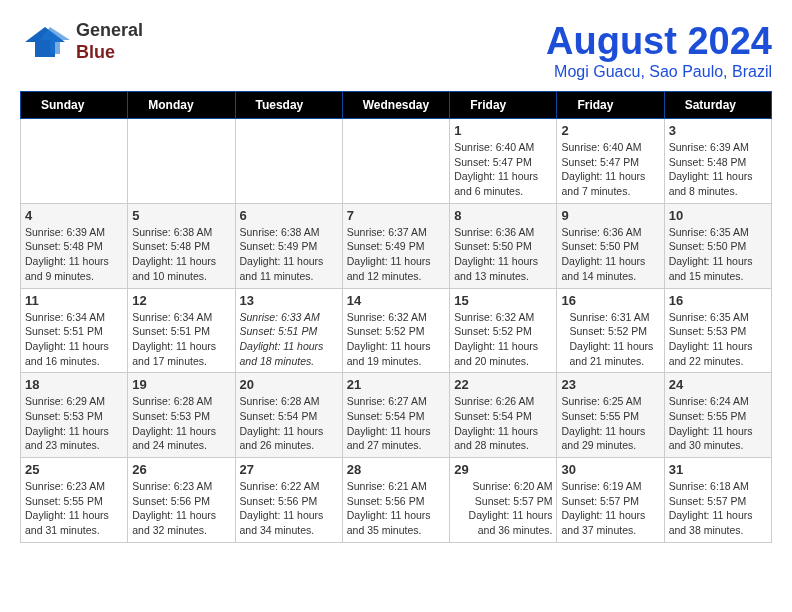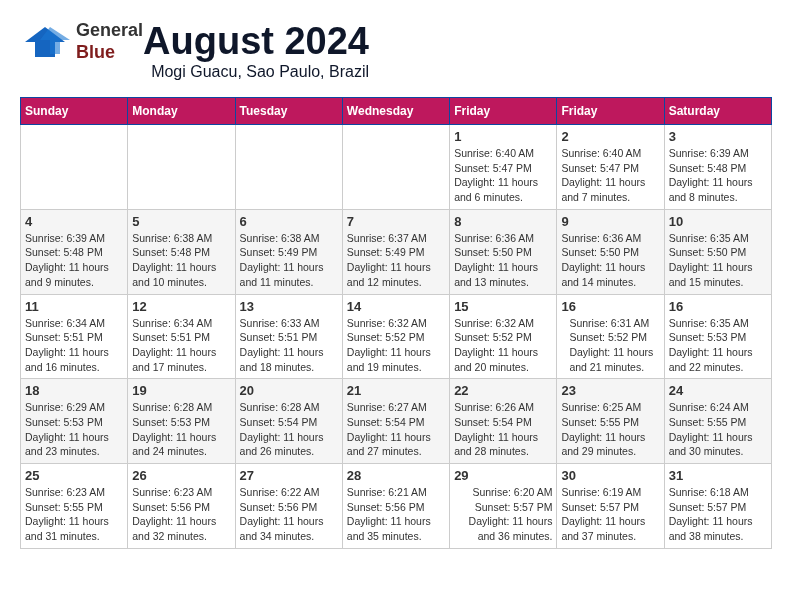--- a/index.html
+++ b/index.html
@@ -5,23 +5,23 @@
     * { margin: 0; padding: 0; box-sizing: border-box; }
     body {
       font-family: Arial, sans-serif;
       background: #fff;
       width: 792px;
       min-height: 612px;
       padding: 20px;
     }
     .header {
       display: flex;
-      justify-content: flex-start;
+      justify-content: space-between;
       align-items: flex-start;
-      margin-bottom: 16px;
+      margin-bottom: 10px;
     }
     .logo {
       display: flex;
       align-items: center;
       gap: 6px;
     }
     .logo-icon {
       width: 50px;
       height: 40px;
     }
@@ -31,35 +31,35 @@
       line-height: 1.2;
     }
     .logo-general { color: #333; }
     .logo-blue { color: #7f1d1d; }
     .title-block {
       text-align: right;
     }
     .month-title {
       font-size: 38px;
       font-weight: bold;
-      color: #0f172a;
+      color: #1d4ed8;
     }
     .location-title {
       font-size: 16px;
-      color: #0f172a;
+      color: #1d4ed8;
     }
     .calendar {
       width: 100%;
       border-collapse: collapse;
       font-size: 11px;
     }
     .calendar th {
-      background: #be185d;
+      background: #000000;
       color: white;
-      padding: 6px 4px;
+      padding: 6px 20px;
       text-align: left;
       font-size: 12px;
       font-weight: bold;
       border: 1px solid #0d47a1;
     }
     .calendar td {
       border: 1px solid #ccc;
       vertical-align: top;
       padding: 4px;
       width: calc(100% / 7);
@@ -205,21 +205,21 @@
         </td>
         <td>
           <div class="day-number">12</div>
           <div class="day-info" style="white-space: pre-line;">Sunrise: 6:34 AM
 Sunset: 5:51 PM
 Daylight: 11 hours
 and 17 minutes.</div>
         </td>
         <td>
           <div class="day-number">13</div>
-          <div class="day-info" style="white-space: pre-line;">Sunrise: 6:33 AM
+          <div class="day-info" style="white-space: pre-line; font-style: italic;">Sunrise: 6:33 AM
 Sunset: 5:51 PM
 Daylight: 11 hours
 and 18 minutes.</div>
         </td>
         <td>
           <div class="day-number">14</div>
           <div class="day-info" style="white-space: pre-line;">Sunrise: 6:32 AM
 Sunset: 5:52 PM
 Daylight: 11 hours
 and 19 minutes.</div>

